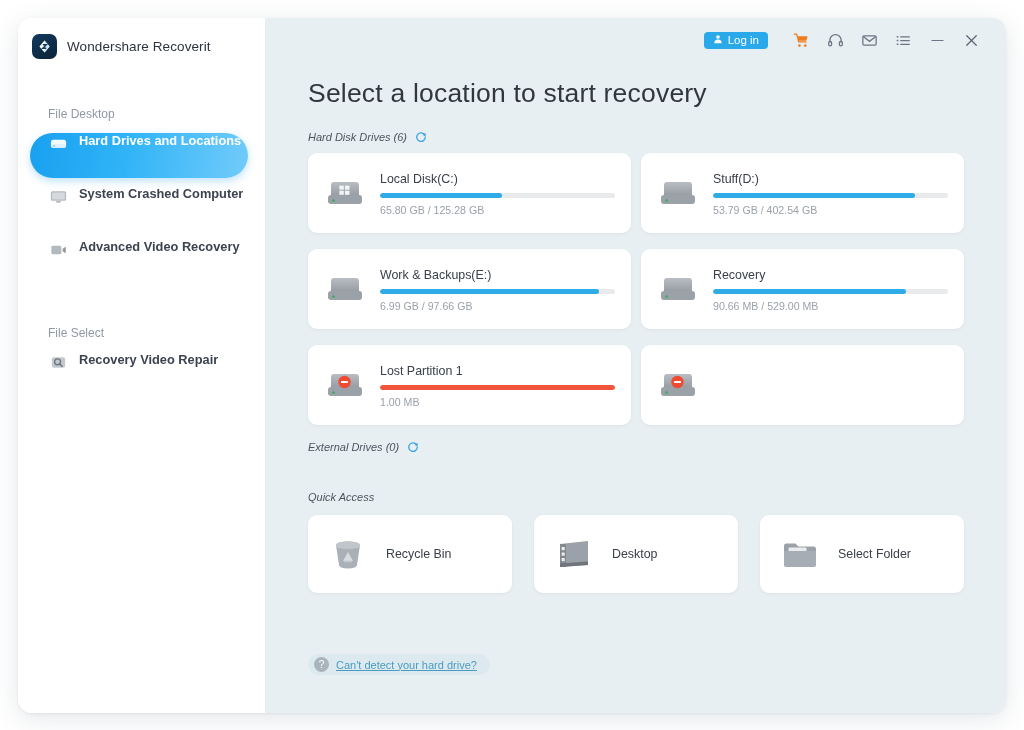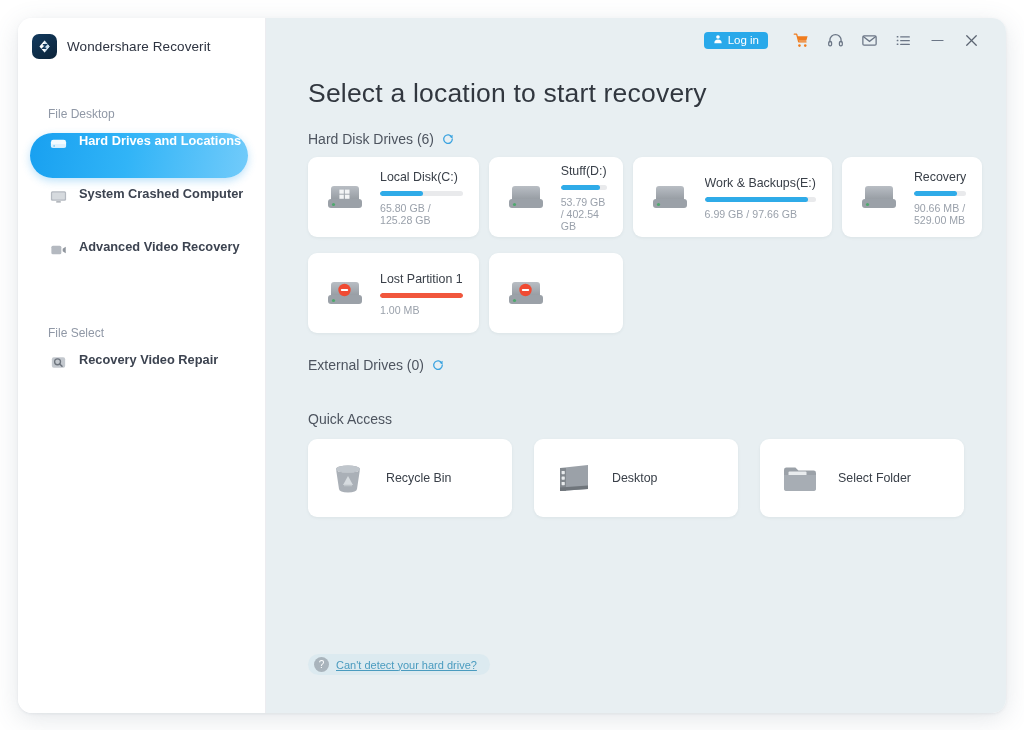--- a/index.html
+++ b/index.html
@@ -105,29 +105,29 @@
   #content { padding: 0 42px; }
   .page-title {
     font-size: 26.5px;
     color: #31373f;
     font-weight: normal;
     margin-top: 16px;
     letter-spacing: .2px;
   }
   .section-head {
     display: flex; align-items: center; gap: 8px;
-    font-size: 14px; color: #4d545f;
-    margin-top: 22px; margin-bottom: 10px;
+    font-size: 11px; color: #4d545f;
+    margin-top: 22px; margin-bottom: 10px; font-style: italic;
   }
   .refresh-icon { cursor: pointer; display:flex; }
   .refresh-icon svg { display:block; }
 
   .card-grid {
     display: grid;
-    grid-template-columns: repeat(4, 1fr);
+    grid-template-columns: repeat(2, 1fr);
     gap: 16px 10px;
   }
   .drive-card {
     background: #ffffff;
     border-radius: 9px;
     height: 80px;
     display: flex; align-items: center;
     padding: 0 16px;
     gap: 14px;
     cursor: pointer;
@@ -466,21 +466,21 @@
     <path d="M7 13 q0-3 3-3 h22 q3 0 3 3 v11 q0 3-3 3 h-22 q-3 0-3-3 z" fill="url(#glost-partition-icon)"></path>
     <path d="M4 26 q0-3 3-3 h28 q3 0 3 3 v3 q0 3-3 3 h-28 q-3 0-3-3 z" fill="#9ba1a8"></path>
     <circle cx="9.5" cy="28.5" r="1.6" fill="#4fa86e"></circle>
       <circle cx="20.5" cy="18" r="6.2" fill="#f04a32"></circle>
       <rect x="16.8" y="17" width="7.4" height="2.1" rx="1" fill="#ffffff"></rect>
               </svg>
             </span>
           </div>
         </div>
 
-      <div class="section-head" style="margin-top:24px;">
+      <div class="section-head" style="margin-top:16px;">
         <span>External Drives (0)</span>
         <span class="refresh-icon">
           <svg width="12" height="12" viewBox="0 0 14 14">
             <path d="M11.6 5.2 A5 5 0 1 0 12 7" fill="none" stroke="#3ba3e0" stroke-width="1.5" stroke-linecap="round"></path>
             <path d="M12.6 2 L12 5.6 L8.6 4.6 Z" fill="#3ba3e0"></path>
           </svg>
         </span>
       </div>
 
       <div class="section-head" style="margin-top:38px;margin-bottom:4px;">

